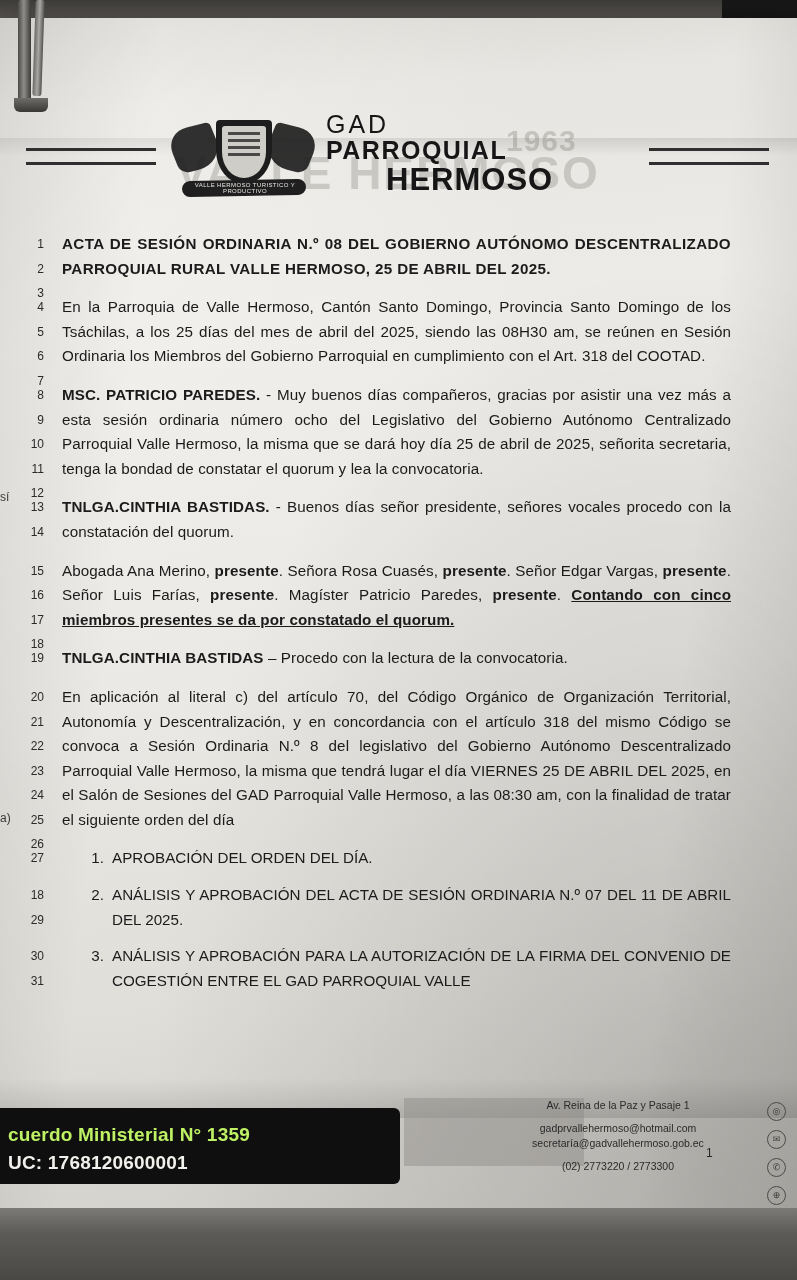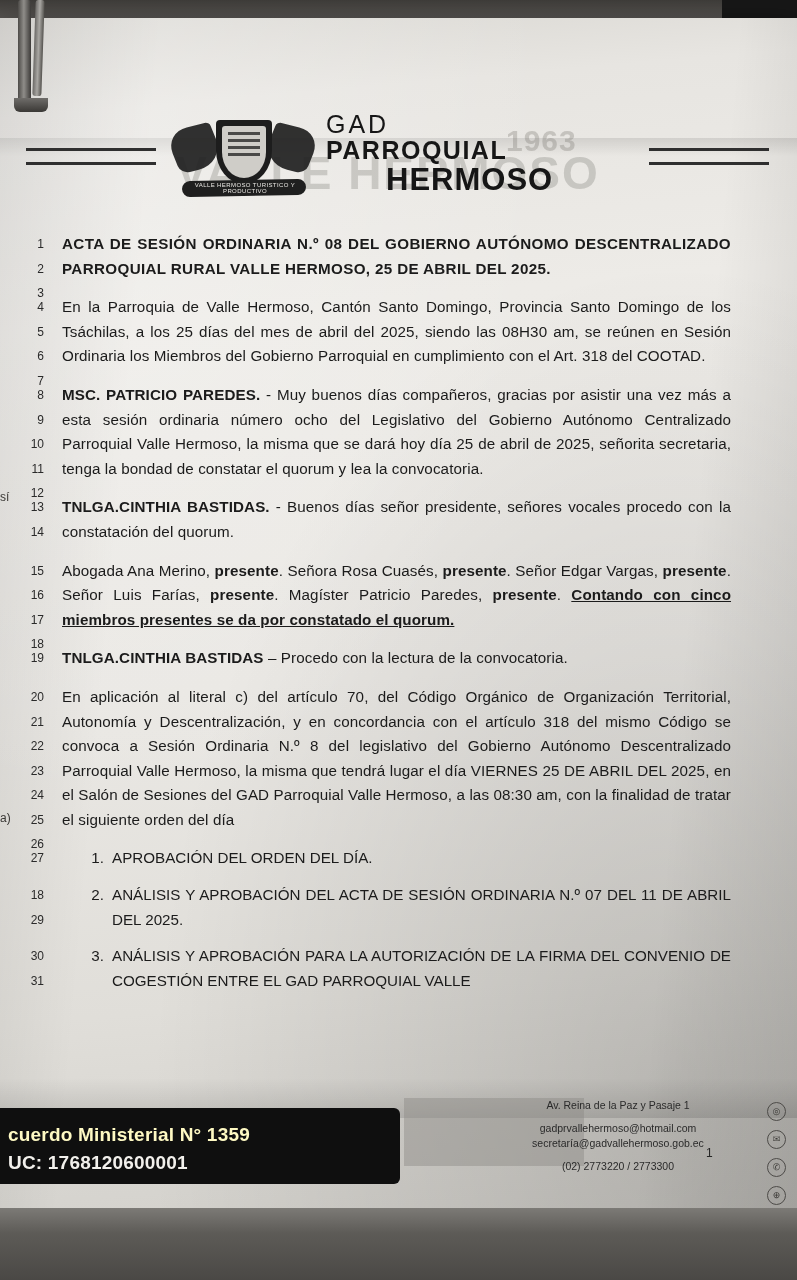--- a/index.html
+++ b/index.html
@@ -282,21 +282,21 @@
   .footer-left {
     position: absolute;
     left: 0; top: 10px;
     width: 400px; height: 76px;
     background: #0f0f0f;
     border-radius: 0 6px 6px 0;
   }
   .footer-left .fl1 {
     position: absolute;
     left: 8px; top: 16px;
-    color: #fef9c3;
+    color: #bef264;
     font-size: 19px;
     font-weight: bold;
     letter-spacing: .2px;
   }
   .footer-left .fl2 {
     position: absolute;
     left: 8px; top: 44px;
     color: #f2f0ec;
     font-size: 19px;
     font-weight: bold;

